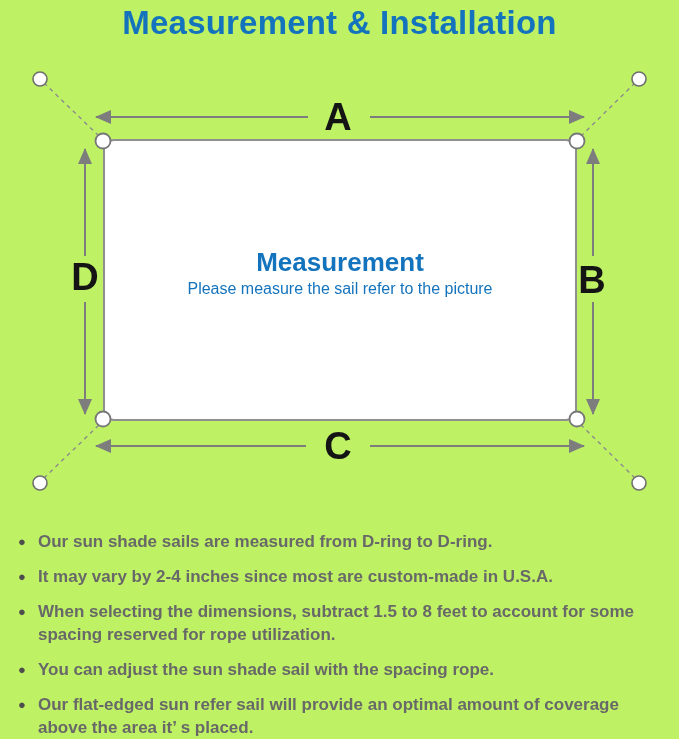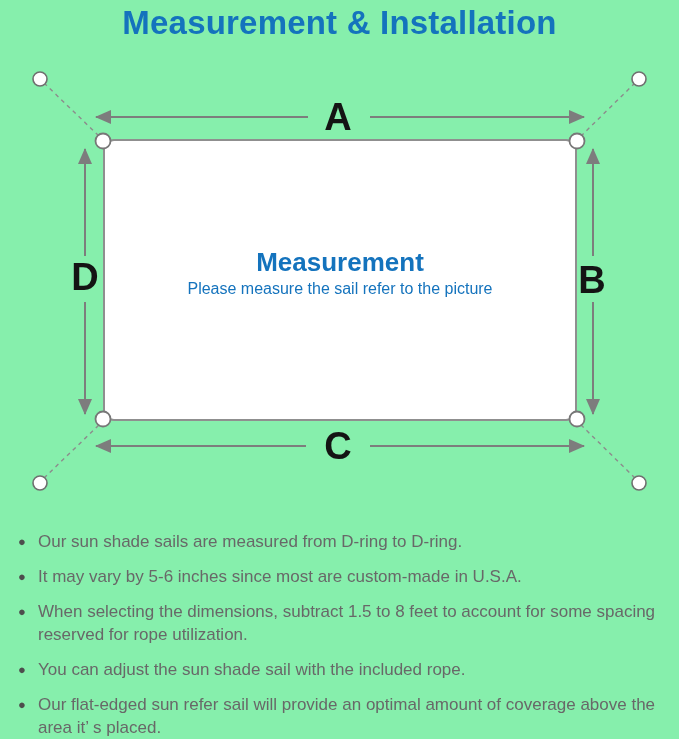--- a/index.html
+++ b/index.html
@@ -5,21 +5,21 @@
   html, body {
     margin: 0;
     padding: 0;
     background: #ffffff;
     font-family: "Liberation Sans", sans-serif;
   }
   .page {
     position: relative;
     width: 679px;
     height: 739px;
-    background: #86efac;
+    background: #bef264;
     overflow: hidden;
   }
   .title {
     height: 56px;
     padding-top: 4px;
     margin: 0;
     text-align: center;
     font-size: 33px;
     font-weight: 700;
     letter-spacing: 0.2px;
@@ -62,20 +62,21 @@
   .note-dot {
     flex: 0 0 auto;
     width: 20px;
     font-size: 13px;
     line-height: 23px;
     color: #4d4d4d;
   }
   .note-text {
     flex: 1 1 auto;
     max-width: 630px;
+    font-weight: bold;
   }
 </style>
 </head>
 <body>
 
 <div class="page">
 
   <h1 class="title">Measurement &amp; Installation</h1>
 
   <div class="diagram">
@@ -124,29 +125,29 @@
     </svg>
   </div>
 
   <div class="notes">
     <div class="note-item">
       <span class="note-dot">●</span>
       <span class="note-text">Our sun shade sails are measured from D-ring to D-ring.</span>
     </div>
     <div class="note-item">
       <span class="note-dot">●</span>
-      <span class="note-text">It may vary by 5-6 inches since most are custom-made in U.S.A.</span>
+      <span class="note-text">It may vary by 2-4 inches since most are custom-made in U.S.A.</span>
     </div>
     <div class="note-item">
       <span class="note-dot">●</span>
       <span class="note-text">When selecting the dimensions, subtract 1.5 to 8 feet to account for some spacing reserved for rope utilization.</span>
     </div>
     <div class="note-item">
       <span class="note-dot">●</span>
-      <span class="note-text">You can adjust the sun shade sail with the included rope.</span>
+      <span class="note-text">You can adjust the sun shade sail with the spacing rope.</span>
     </div>
     <div class="note-item">
       <span class="note-dot">●</span>
       <span class="note-text">Our flat-edged sun refer sail will provide an optimal amount of coverage above the area it’ s placed.</span>
     </div>
   </div>
 
 </div>
 
 </body></html>

